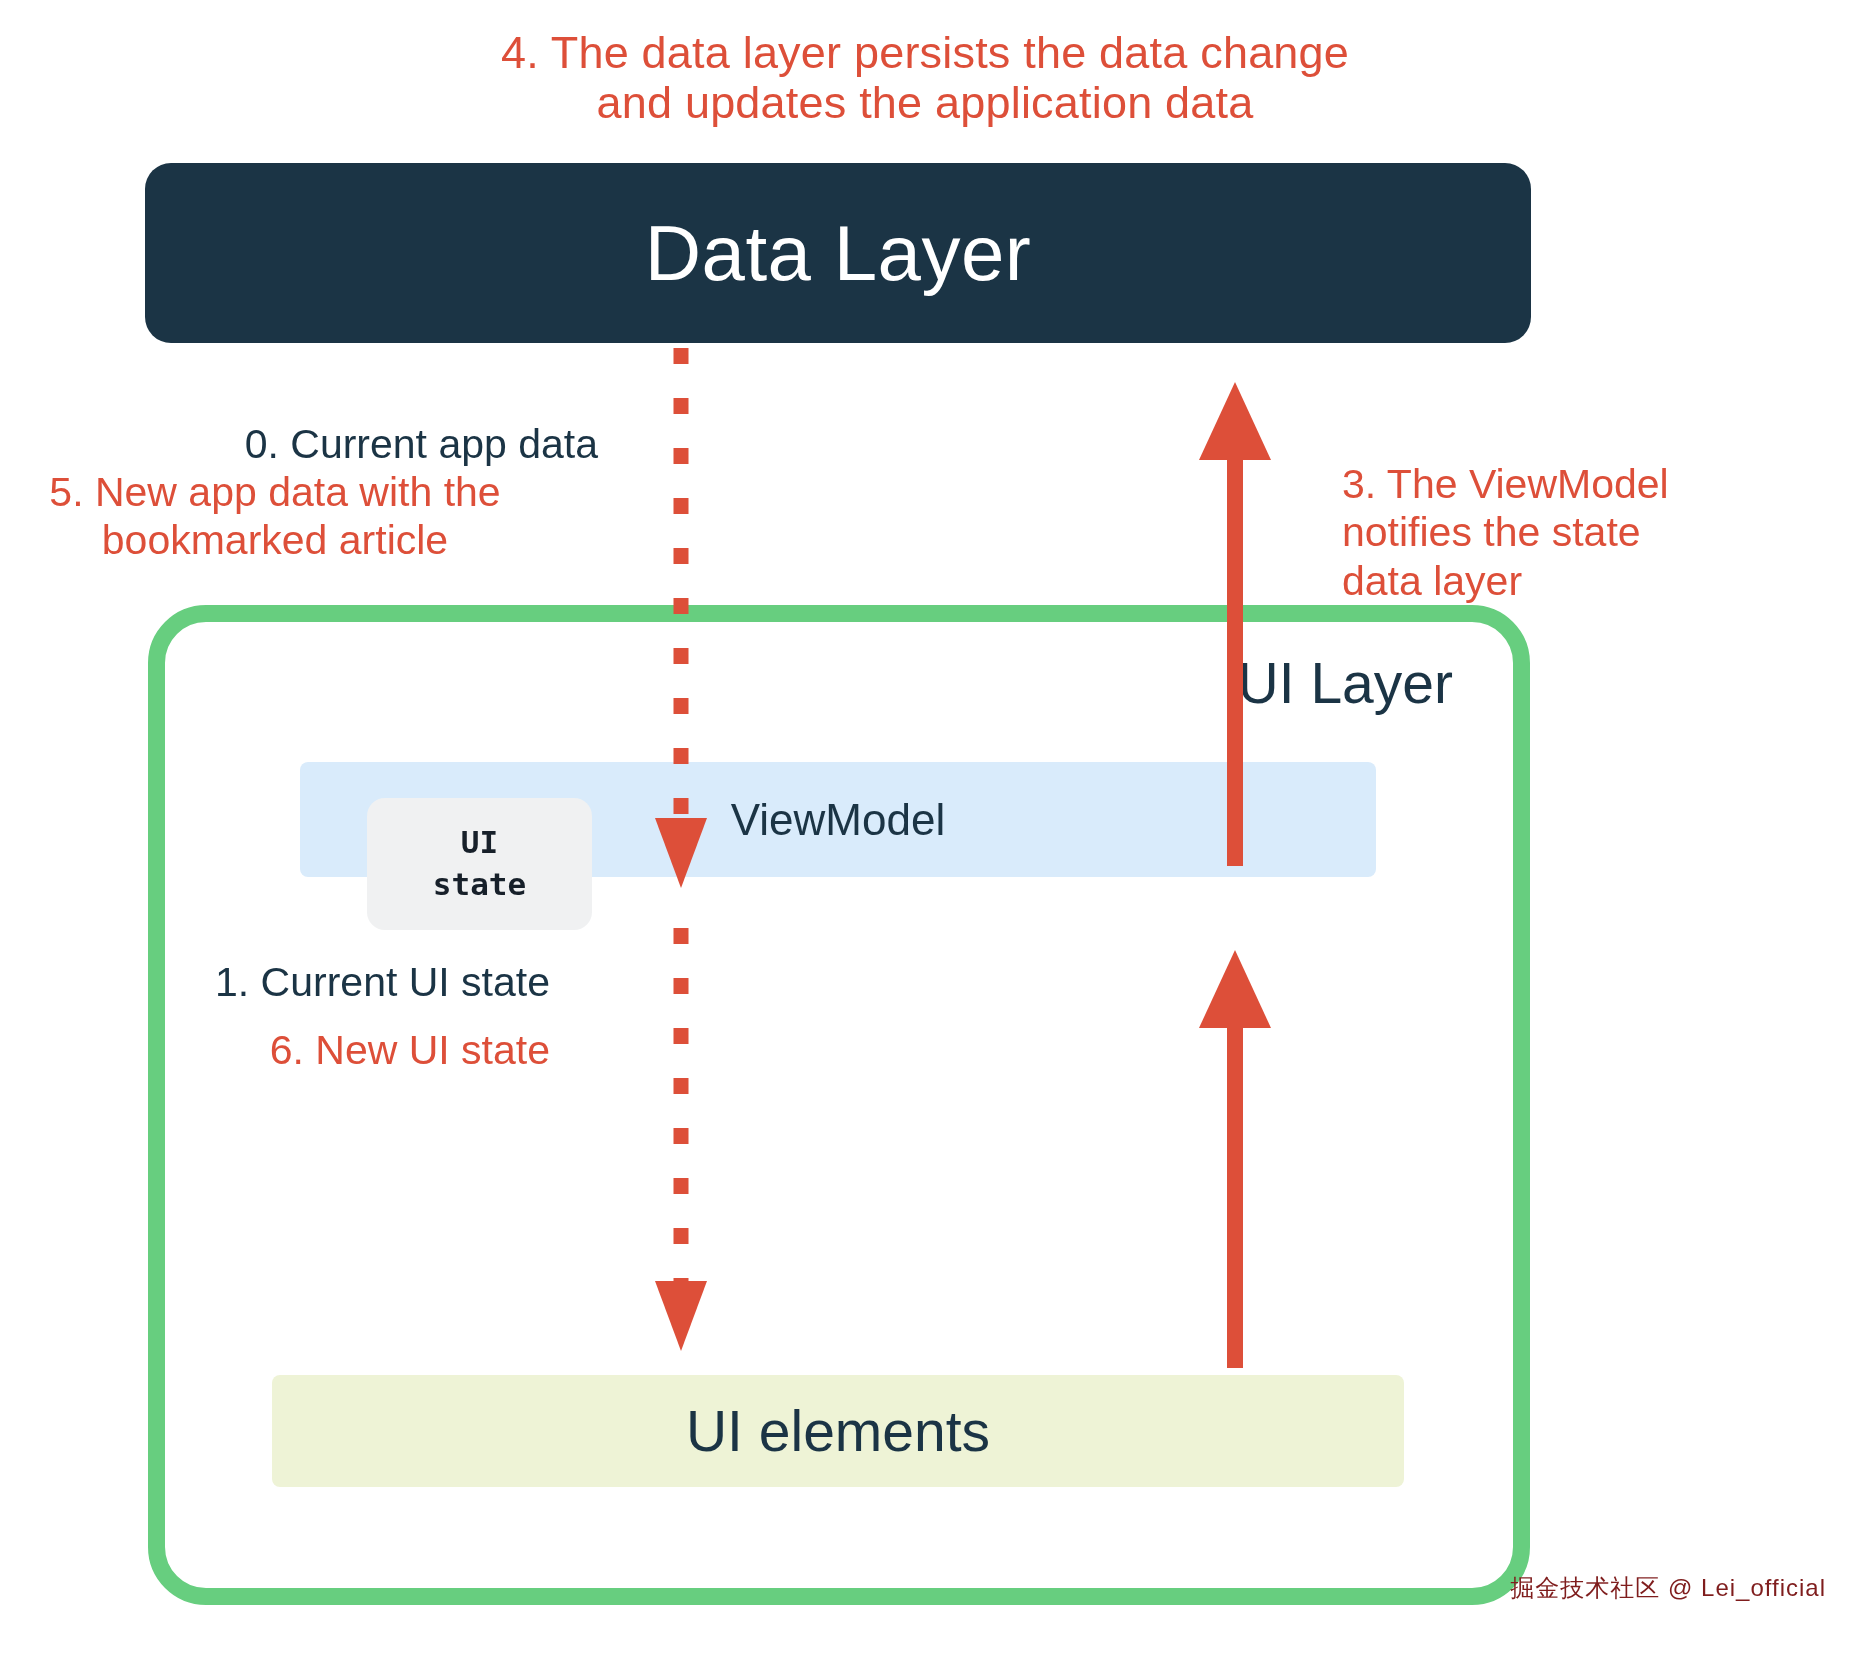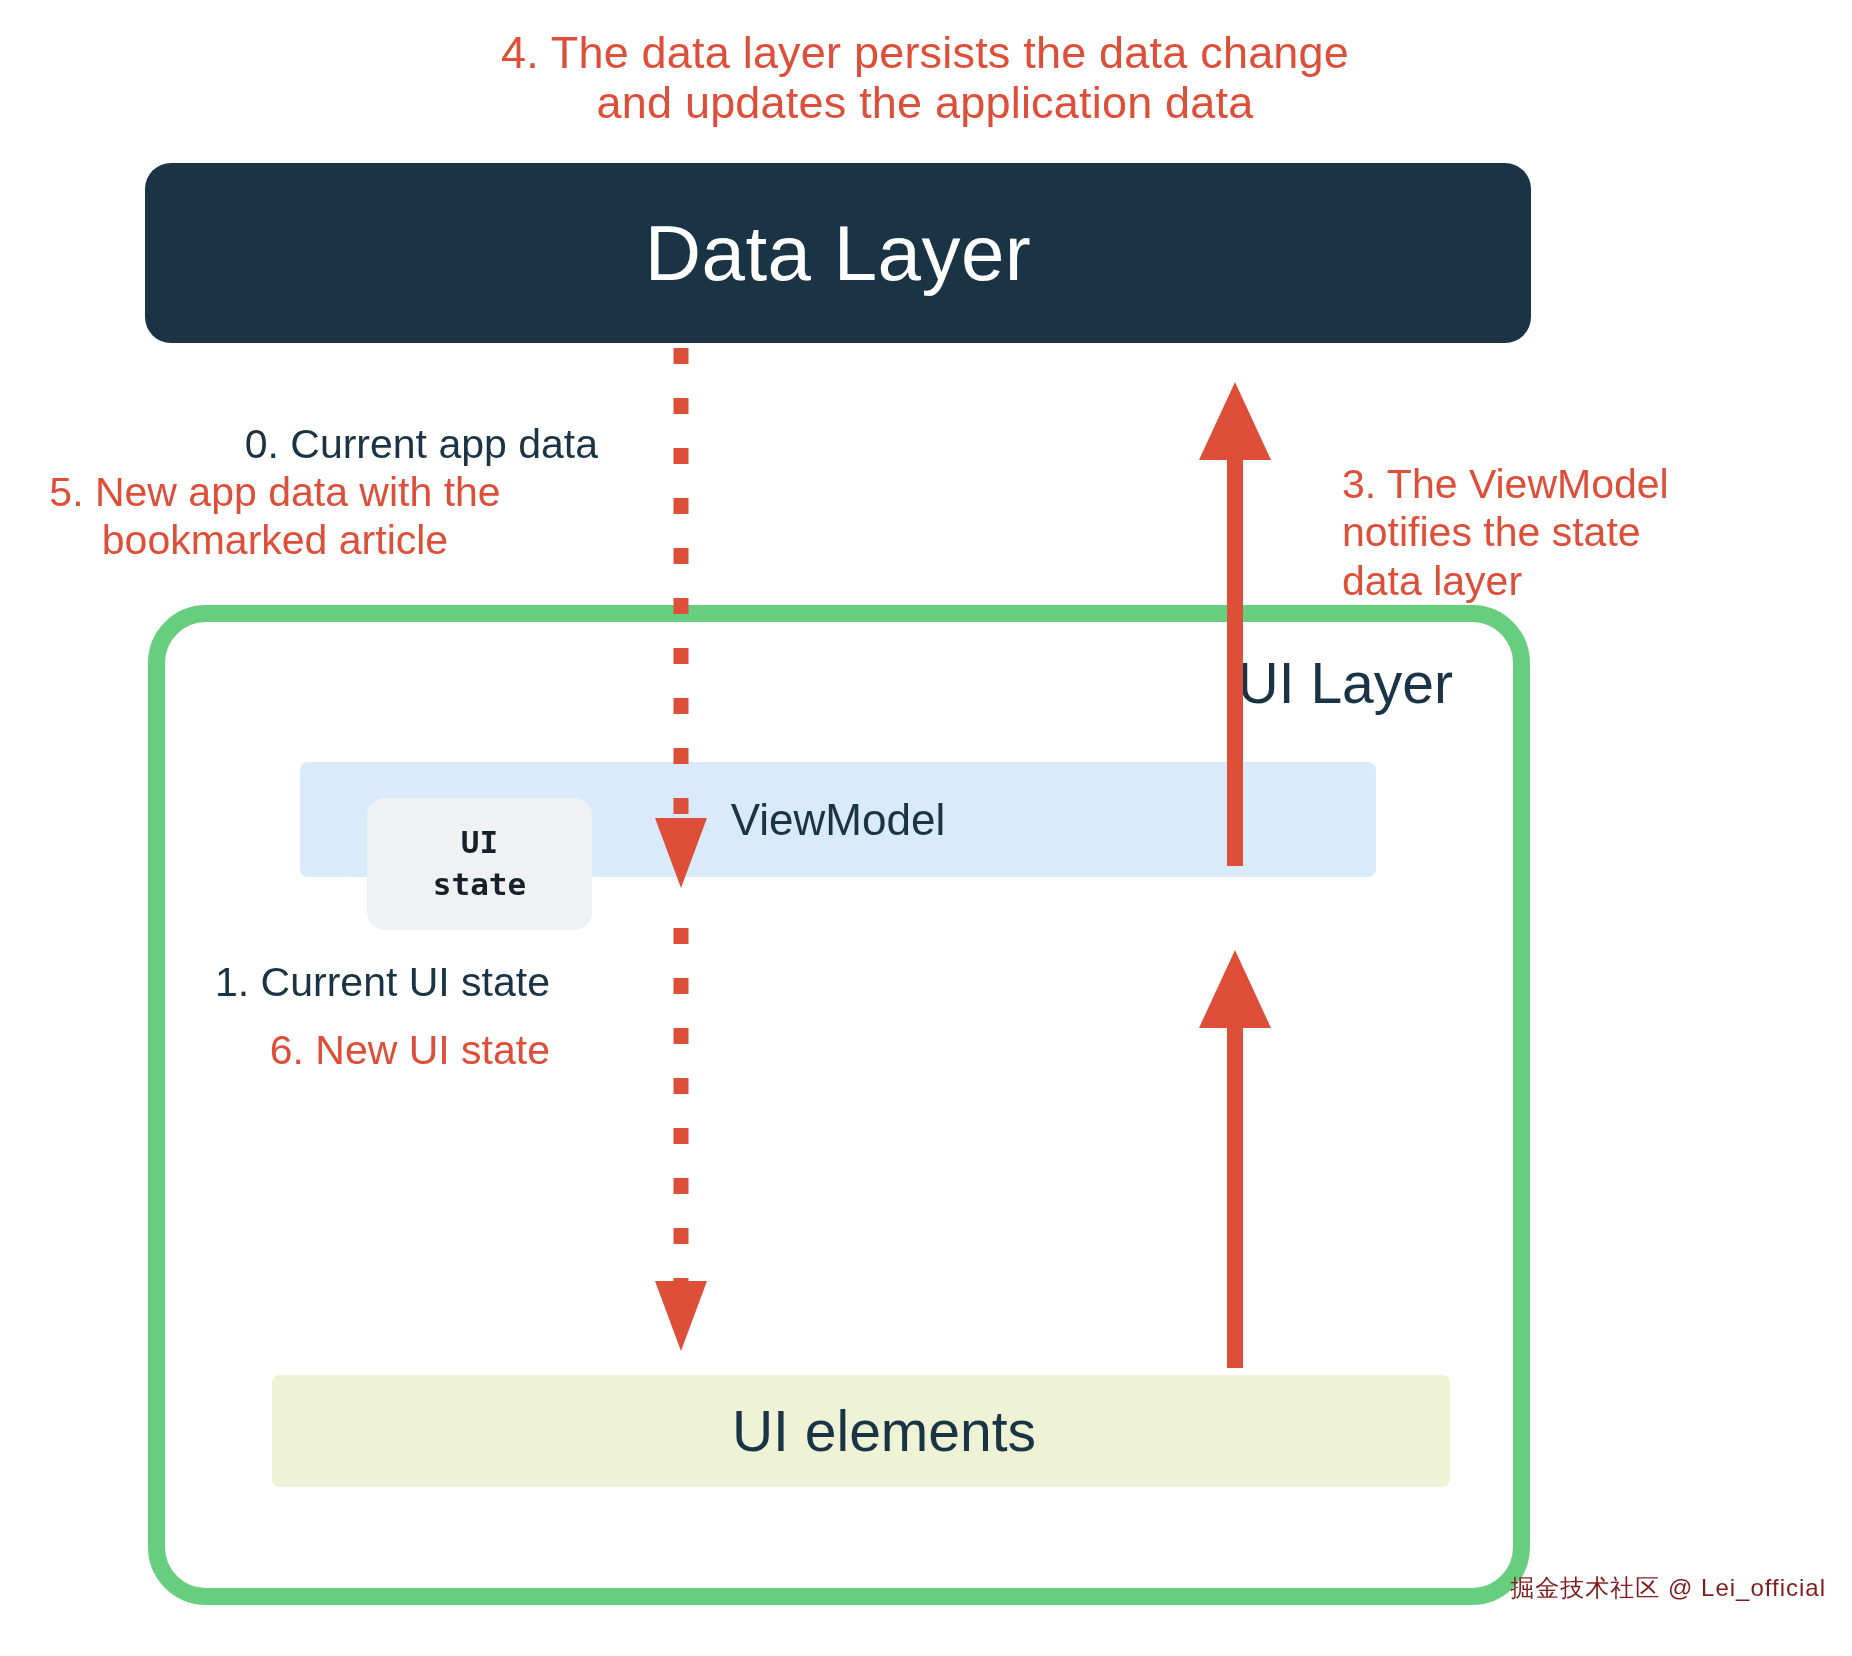--- a/index.html
+++ b/index.html
@@ -117,21 +117,20 @@
     position: absolute;
     left: 272px;
     top: 1375px;
     width: 1132px;
     height: 112px;
     background: #eef3d6;
     border-radius: 8px;
     display: flex;
     align-items: center;
     justify-content: center;
-    padding-left: 46px;
   }
   #ui-elements-title {
     font-size: 57px;
     color: #1b3445;
     font-weight: 400;
   }
 
   
   .annot {
     position: absolute;

